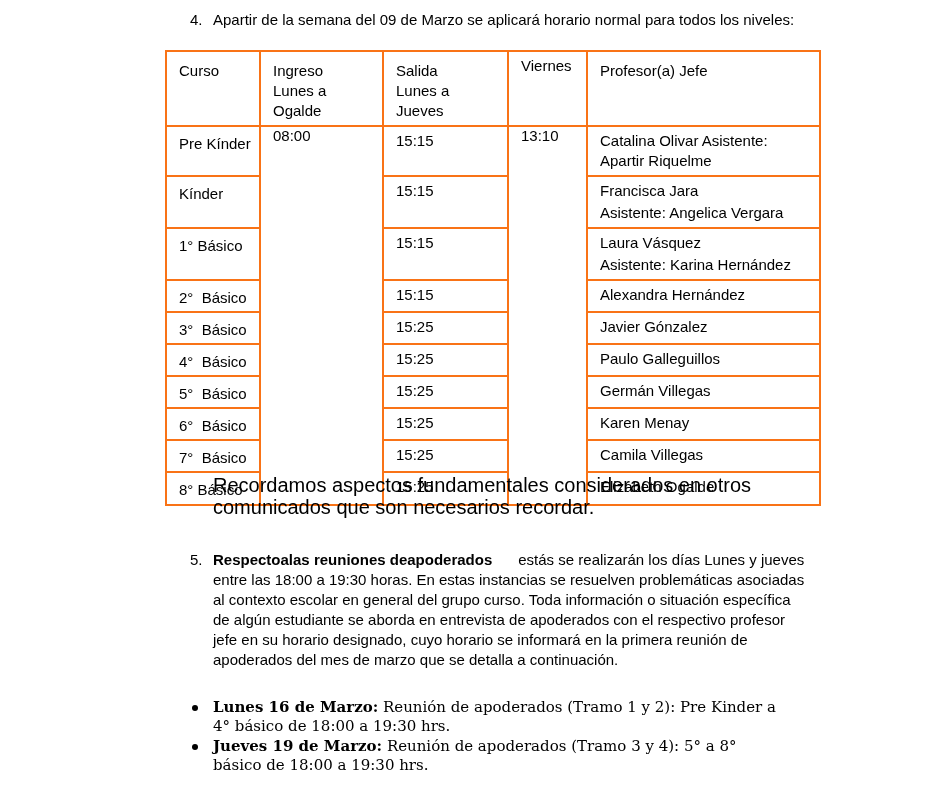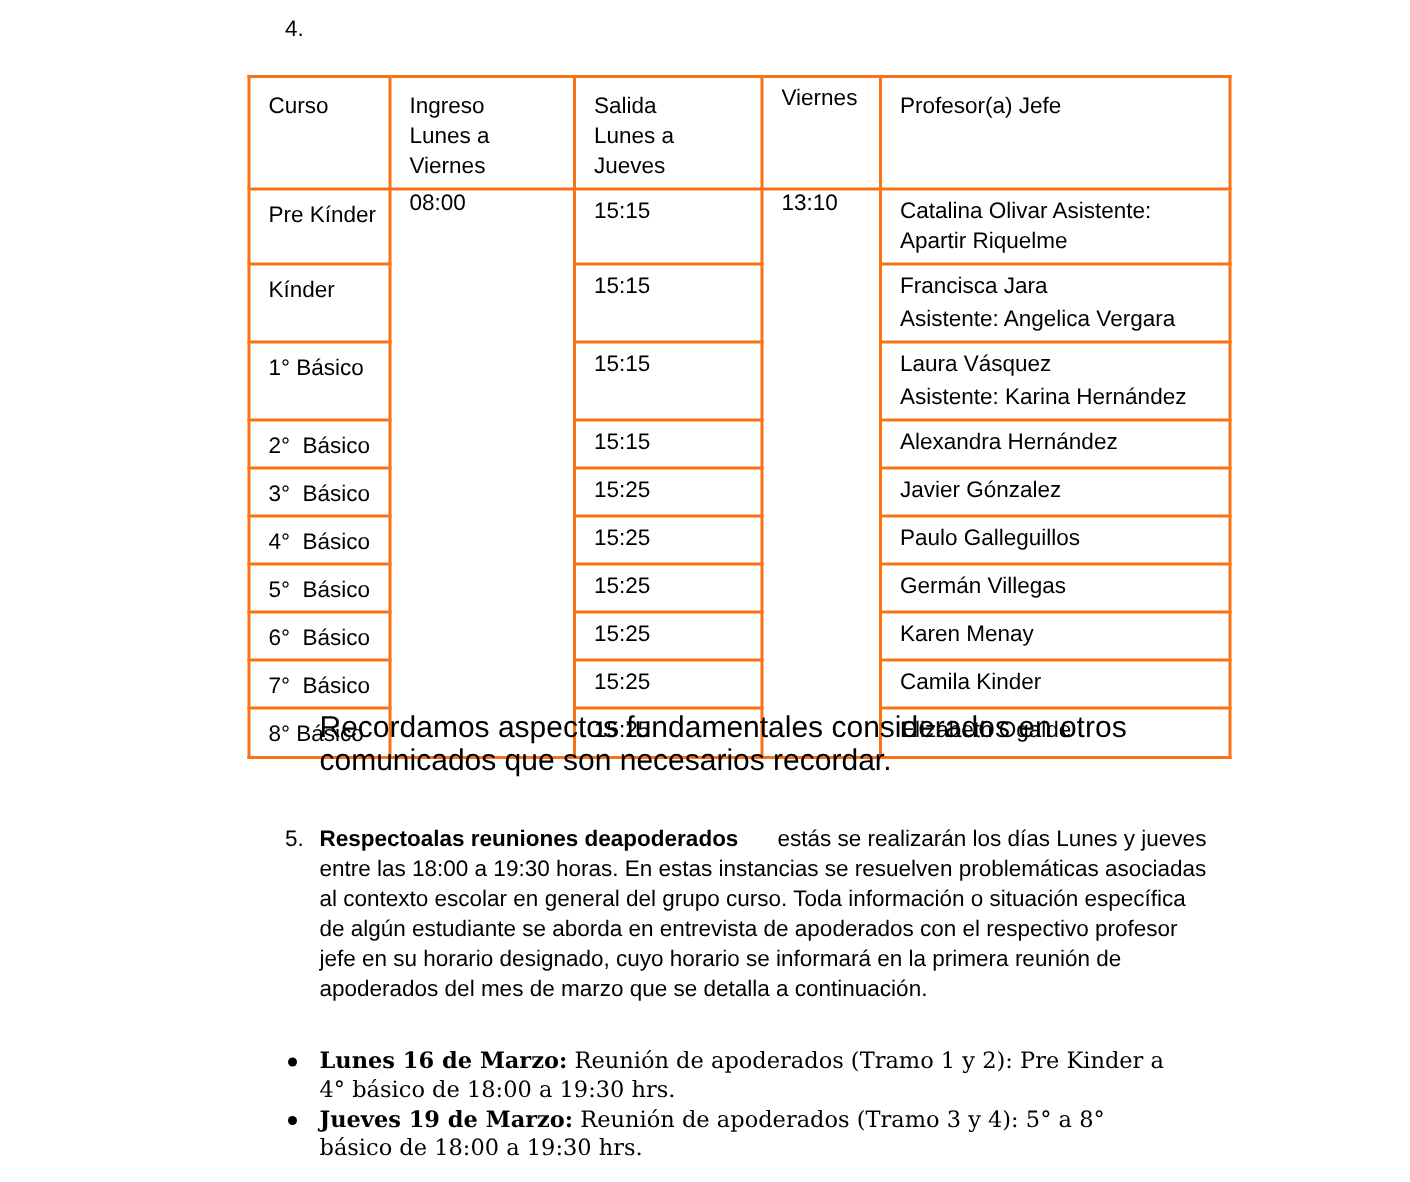--- a/index.html
+++ b/index.html
@@ -67,35 +67,36 @@
   .bullet-text{width:575px;}
   .bullet-text b{font-weight:bold;}
 </style>
 </head>
 <body>
 
 <div class="page">
 
   <div class="item4">
     <span class="num">4.</span>
+    <span>Apartir de la semana del 09 de Marzo se aplicará horario normal para todos los niveles:</span>
   </div>
 
   <table class="schedule">
     <colgroup>
       <col style="width:94px">
         <col style="width:123px">
         <col style="width:125px">
         <col style="width:79px">
         <col style="width:233px">
     </colgroup>
     <tbody>
         <tr style="height:50px">
       <th class="h">Curso</th>
       <th class="h">Ingreso
-Lunes a Viernes</th>
+Lunes a Ogalde</th>
       <th class="h">Salida
 Lunes a Jueves</th>
       <th class="h h-viernes">Viernes</th>
       <th class="h">Profesor(a) Jefe</th>
     </tr>
     <tr style="height:48px">
       <td class="curso">Pre Kínder</td>
       <td class="merged" rowspan="10">08:00</td>
       <td class="salida">15:15</td>
       <td class="merged" rowspan="10">13:10</td>
@@ -157,21 +158,21 @@
       <td class="salida">15:25</td>
       <td class="prof">
         <div class="prof-line">Karen Menay</div>
 
       </td>
     </tr>
     <tr style="height:32px">
       <td class="curso">7°  Básico</td>
       <td class="salida">15:25</td>
       <td class="prof">
-        <div class="prof-line">Camila Kinder</div>
+        <div class="prof-line">Camila Villegas</div>
 
       </td>
     </tr>
     <tr style="height:33px">
       <td class="curso">8° Básico</td>
       <td class="salida">15:25</td>
       <td class="prof">
         <div class="prof-line">Elizabeth Ogalde</div>
 
       </td>

